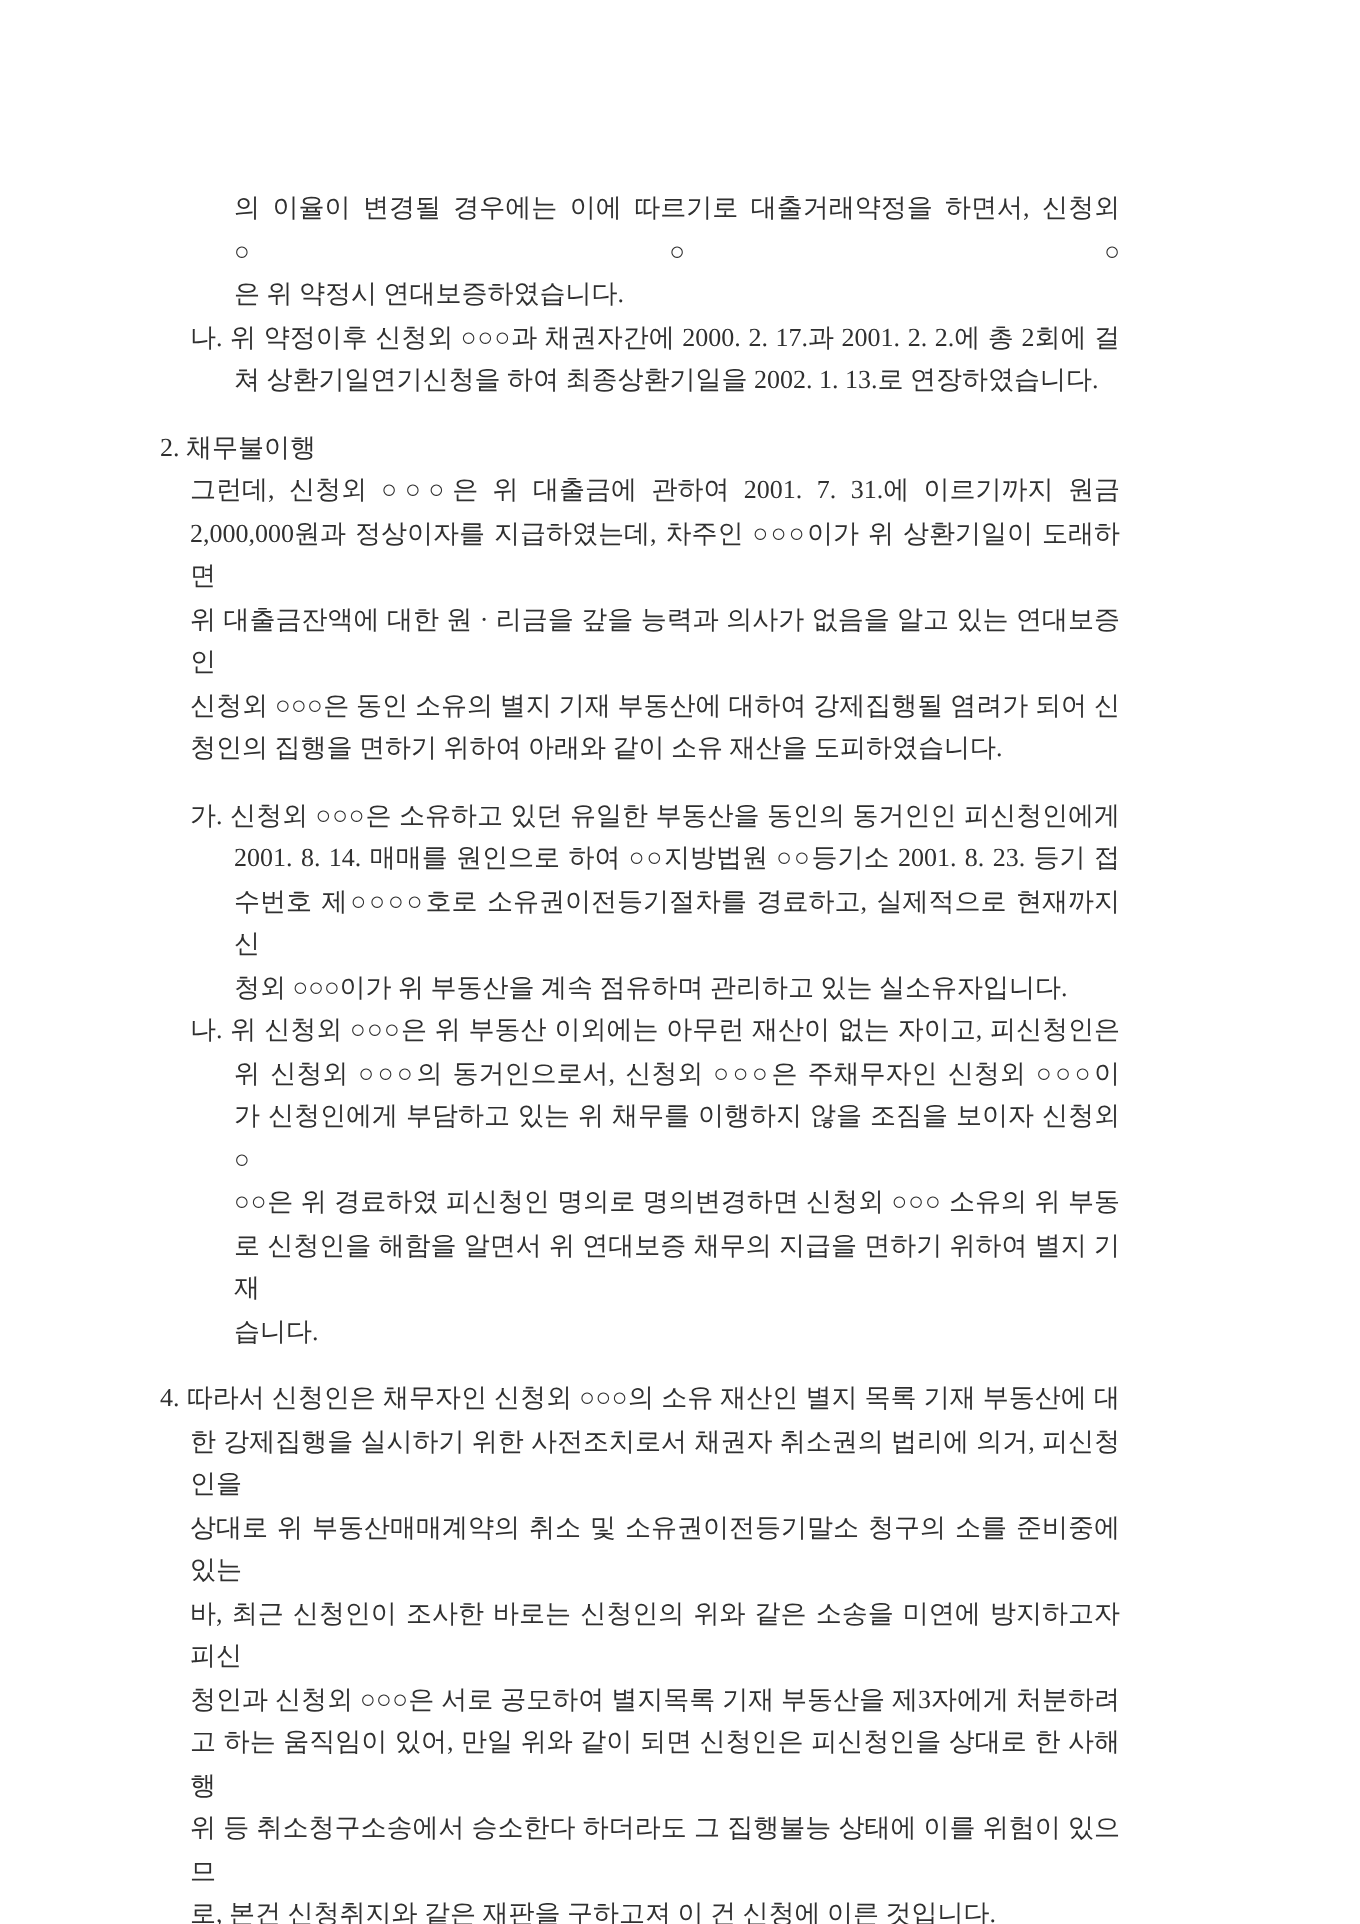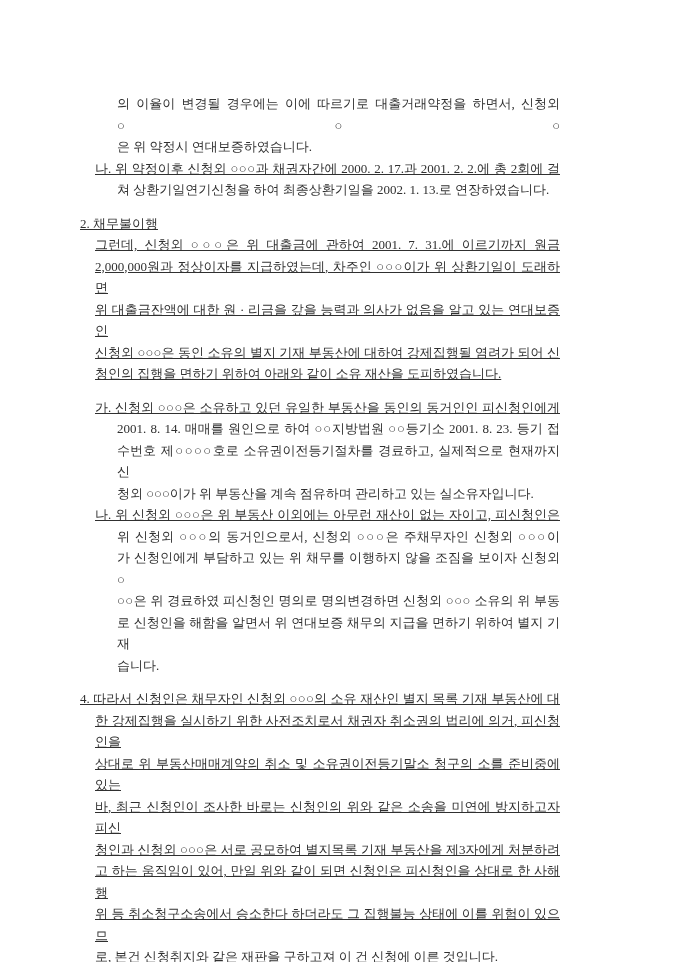--- a/index.html
+++ b/index.html
@@ -21,22 +21,22 @@
     overflow: hidden;
   }
   .ln {
     text-align: justify;
     text-align-last: justify;
     white-space: normal;
   }
   .ln.end {
     text-align-last: left;
   }
-  .l0 { padding-left: 0; text-decoration: underline; }
-  .l1 { padding-left: 15px; text-decoration: underline; }
+  .l0 { padding-left: 0; }
+  .l1 { padding-left: 15px; }
   .l2 { padding-left: 37px; }
   .section {
     margin-top: 12px;
   }
   .evidence-title {
     margin-top: 15px;
     margin-bottom: 12px;
     text-align: left;
     word-spacing: 11px;
   }

